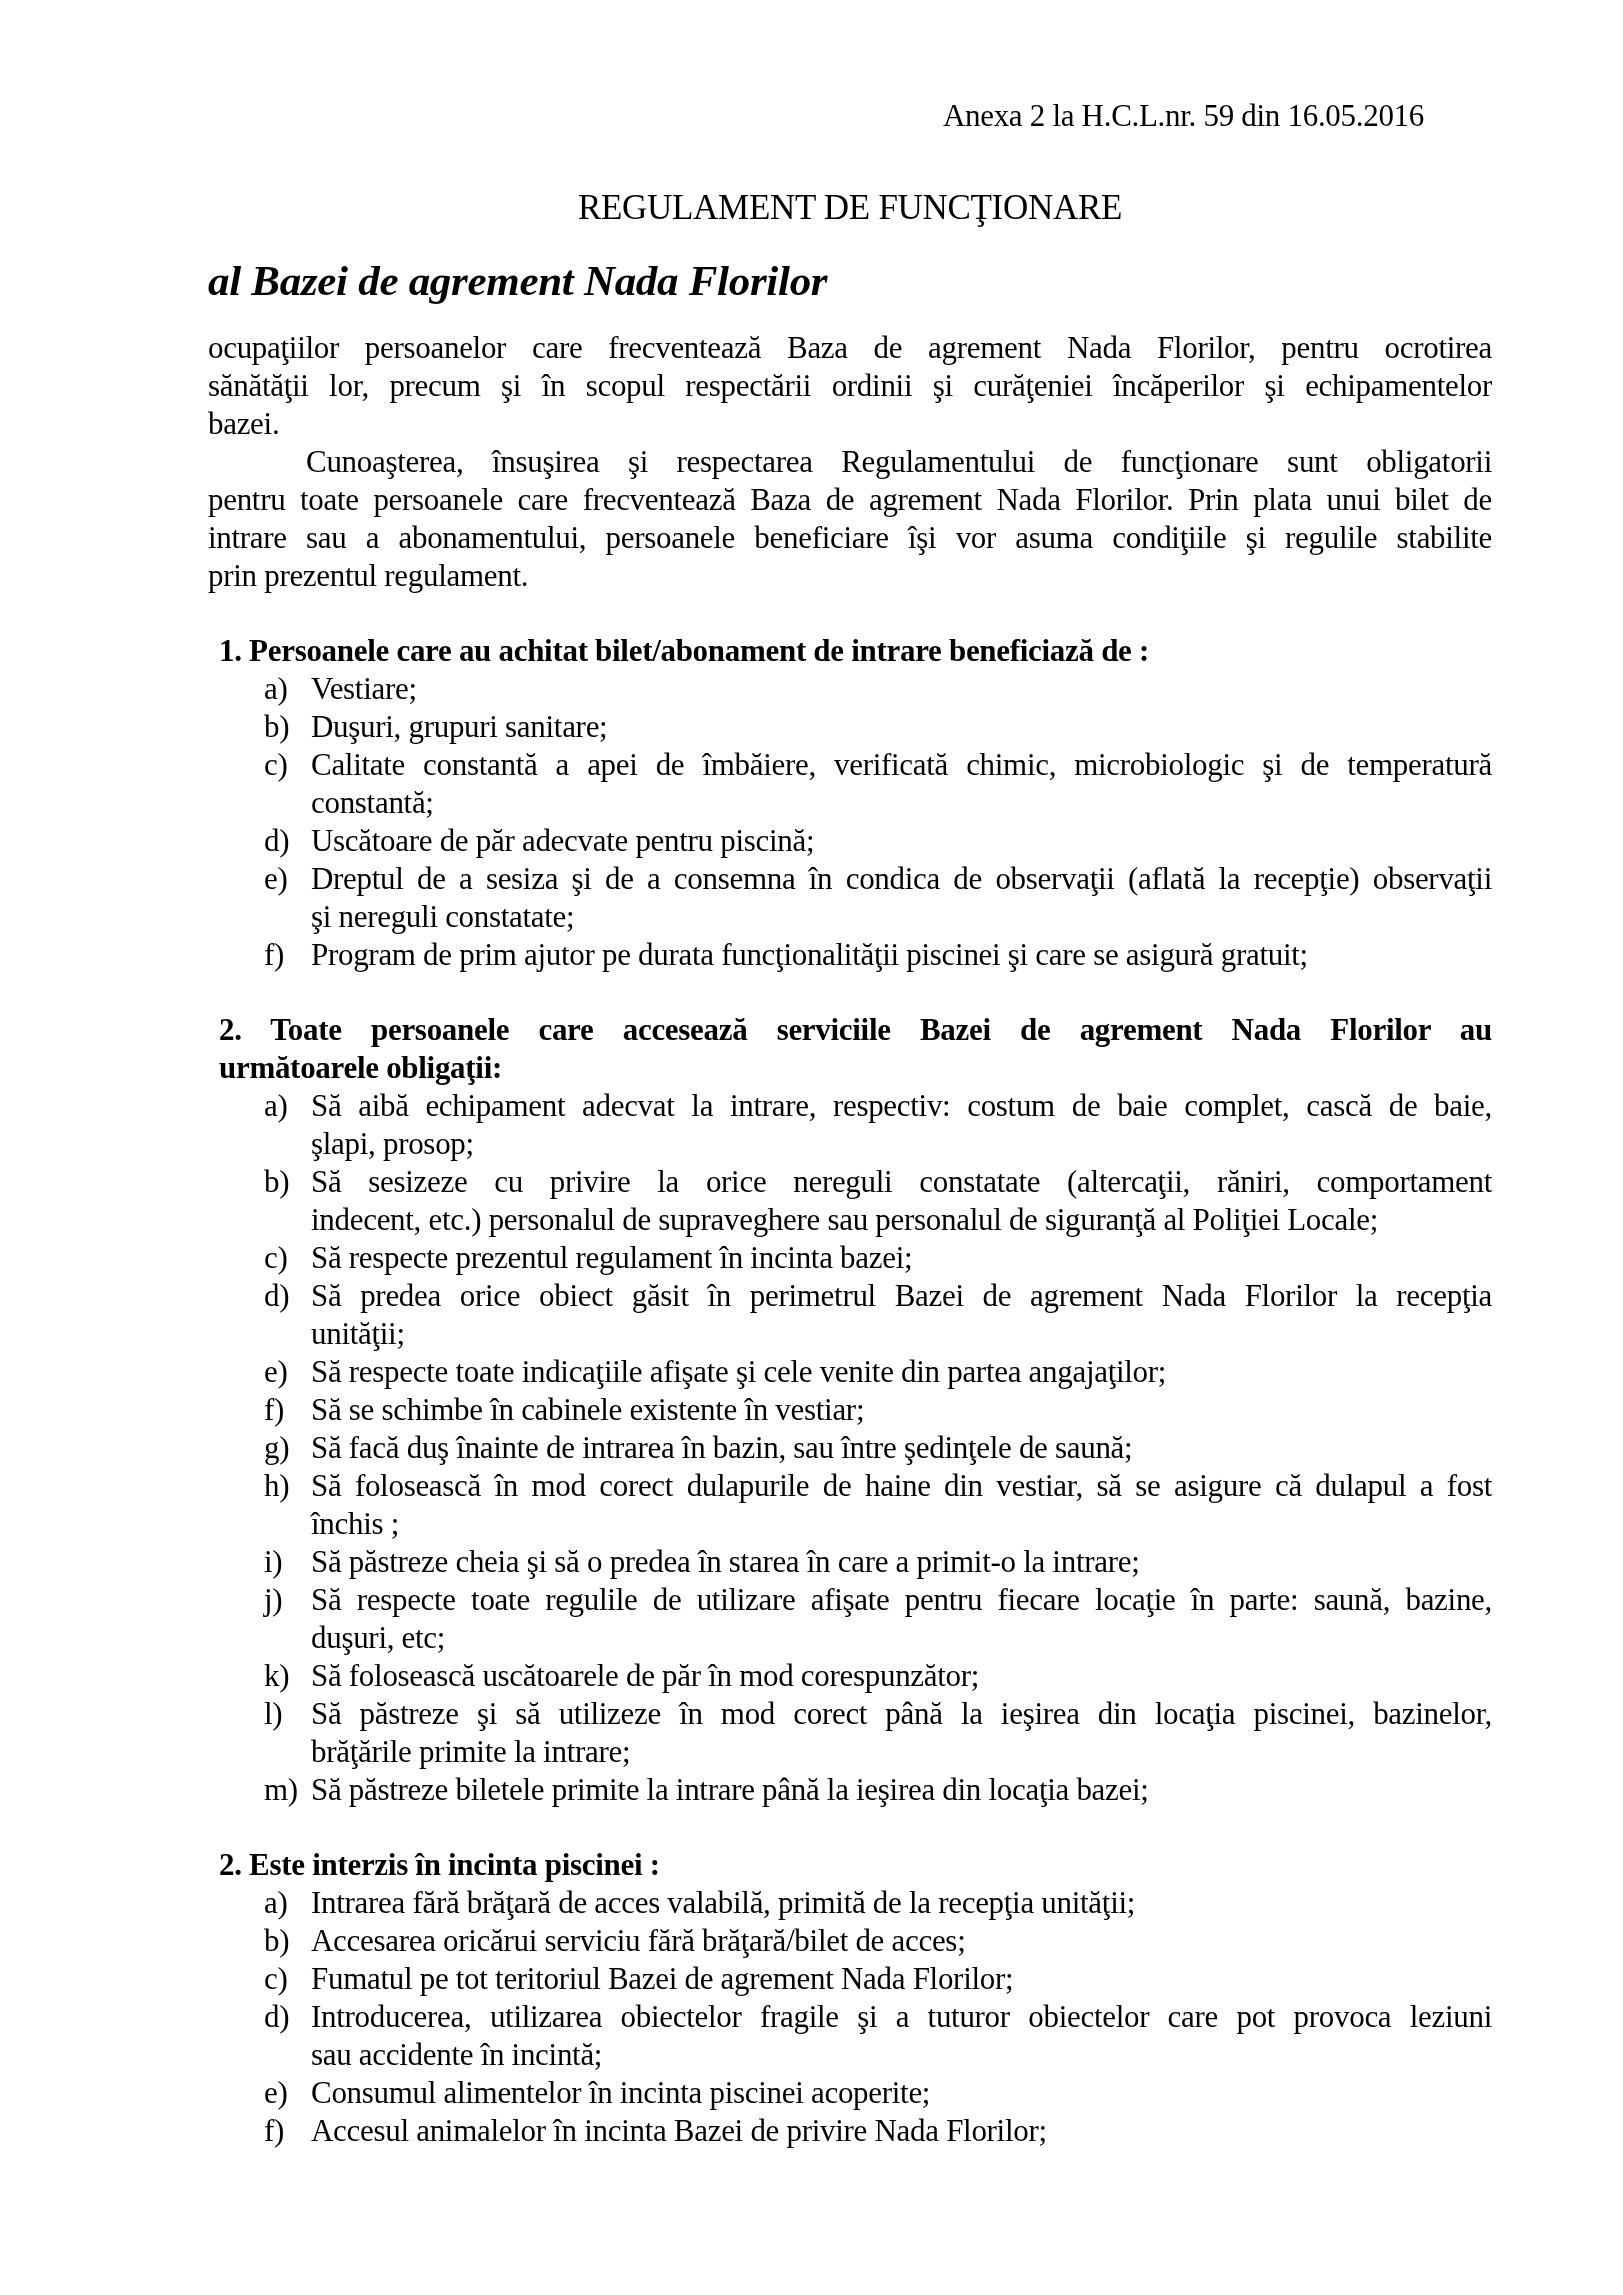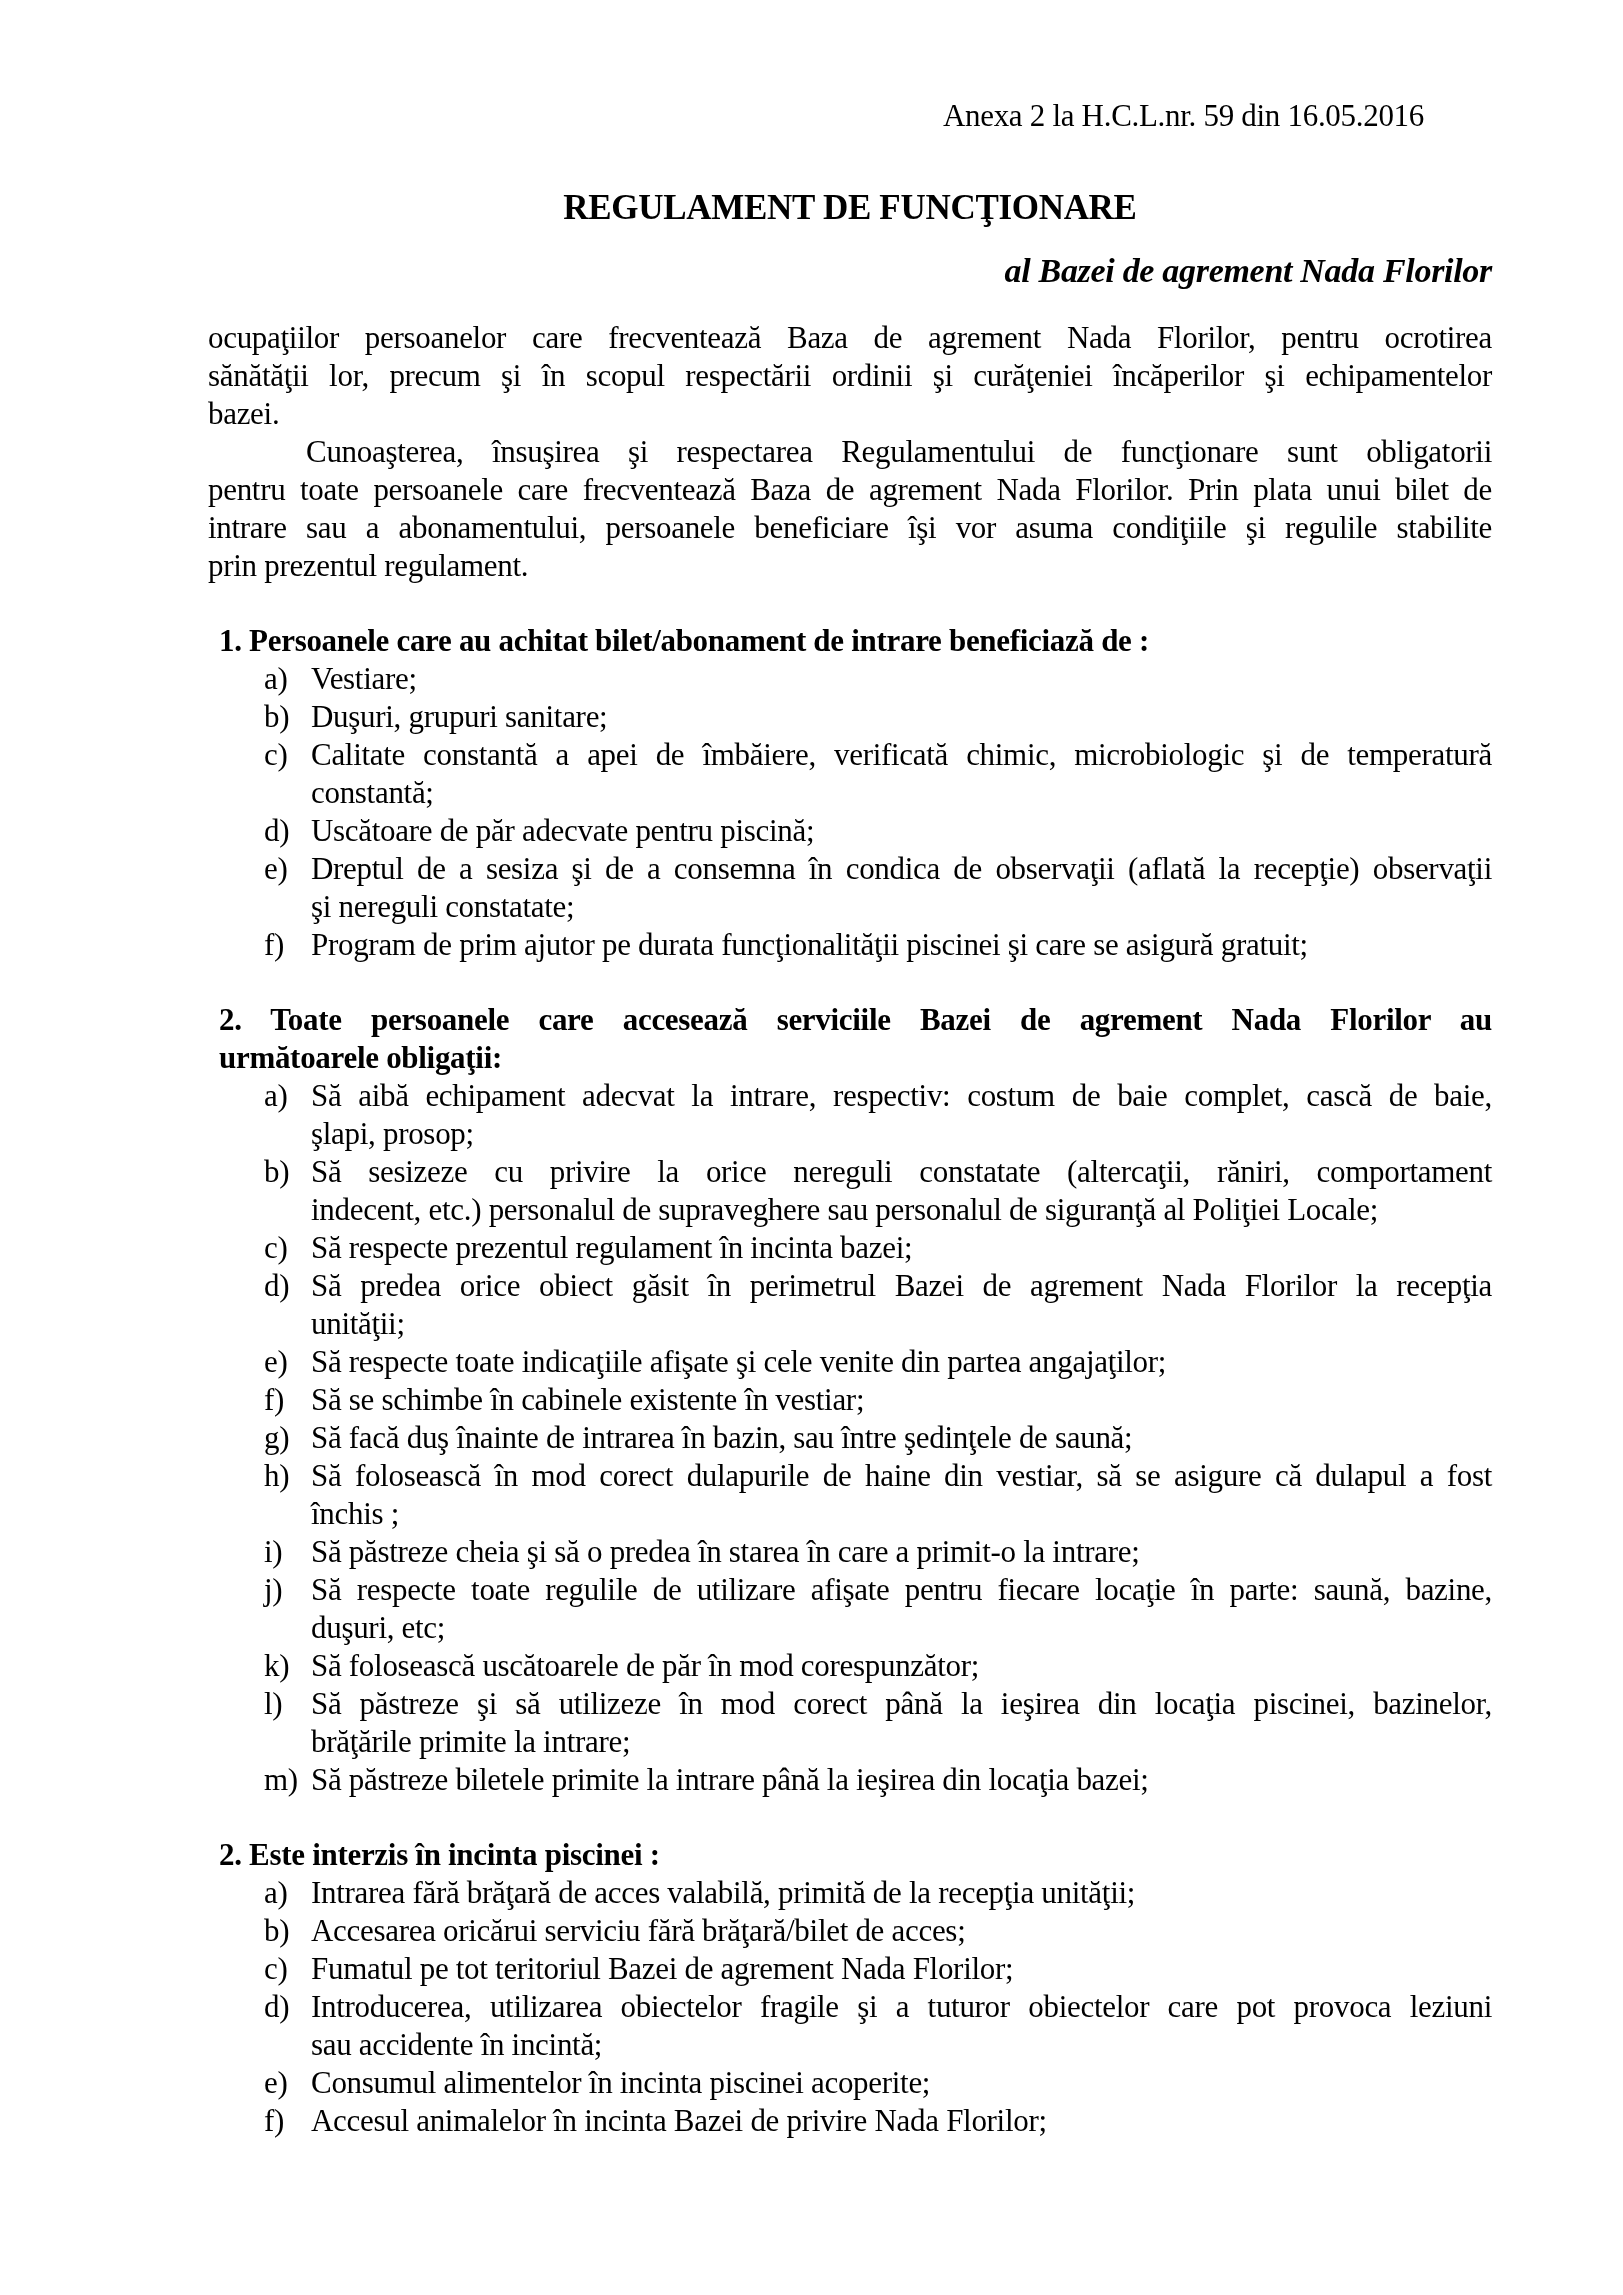--- a/index.html
+++ b/index.html
@@ -24,29 +24,29 @@
     padding: 97px 132px 0 208px; 
   }
   .annotation {
     text-align: right;
     padding-right: 68px;
     white-space: nowrap;
   }
   .title {
     margin-top: 54px;
     text-align: center;
-    font-weight: bold;
+    font-weight: normal;
     font-size: 35px;
   }
   .subtitle {
-    margin-top: 25px;
-    text-align: right;
+    margin-top: 35px;
+    text-align: left;
     font-weight: bold;
     font-style: italic;
-    font-size: 34px;
+    font-size: 43px;
   }
   .paragraphs { margin-top: 29px; }
   .ln {
     text-align: justify;
     text-align-last: justify;
   }
   .ln.last { text-align-last: left; }
   .paragraph .ln.first { text-indent: 98px; }
   .section { margin-top: 37px; }
   .heading { font-weight: bold; margin-left: 11px; }

